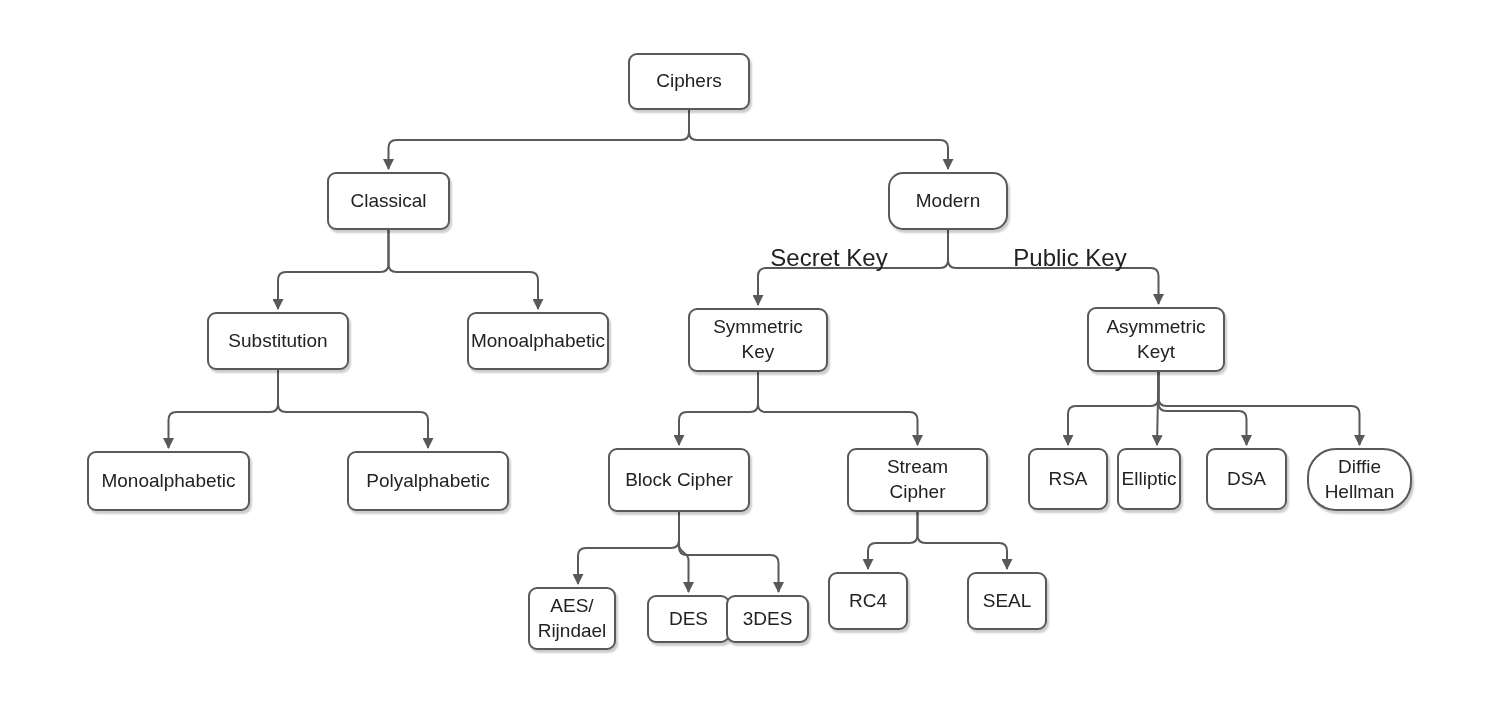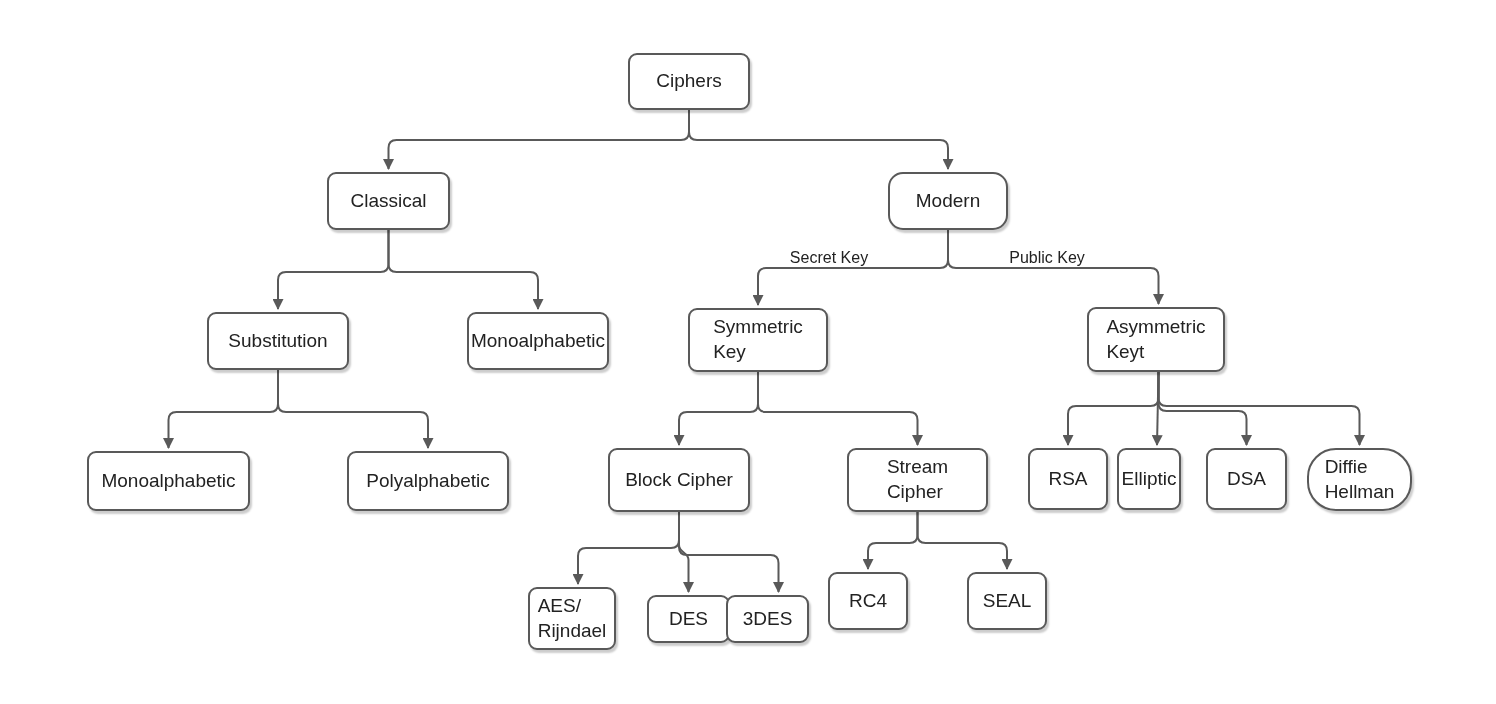--- a/index.html
+++ b/index.html
@@ -22,32 +22,32 @@
   }
   .node {
     position: absolute;
     box-sizing: border-box;
     background: #ffffff;
     border: 2.5px solid #595959;
     border-radius: 9px;
     display: flex;
     align-items: center;
     justify-content: center;
-    text-align: left;
+    text-align: center;
     color: #222222;
     font-size: 19px;
     line-height: 1.3;
     white-space: pre-line;
     box-shadow: 2px 3px 2px rgba(0,0,0,0.2);
   }
   .edge-label {
     position: absolute;
     transform: translate(-50%, -50%);
     color: #222222;
-    font-size: 16px;
+    font-size: 24px;
     white-space: nowrap;
     background: transparent;
   }
 </style>
 </head>
 <body>
 
 <div id="canvas">
   <svg id="edge-layer" width="1496" height="704" viewBox="0 0 1496 704">
     <defs>
@@ -99,15 +99,15 @@
 Hellman</span></div>
       <div class="node" style="left: 528px; top: 587px; width: 88px; height: 63px;"><span>AES/
 Rijndael</span></div>
       <div class="node" style="left: 647px; top: 595px; width: 83px; height: 48px;"><span>DES</span></div>
       <div class="node" style="left: 726px; top: 595px; width: 83px; height: 48px;"><span>3DES</span></div>
       <div class="node" style="left: 828px; top: 572px; width: 80px; height: 58px;"><span>RC4</span></div>
       <div class="node" style="left: 967px; top: 572px; width: 80px; height: 58px;"><span>SEAL</span></div>
     </div>
   <div id="label-layer">
       <div class="edge-label" style="left: 829px; top: 258px;">Secret Key</div>
-      <div class="edge-label" style="left: 1047px; top: 258px; text-align: center;">Public Key</div>
+      <div class="edge-label" style="left: 1070px; top: 258px; text-align: center;">Public Key</div>
     </div>
 </div>
 
 </body></html>

